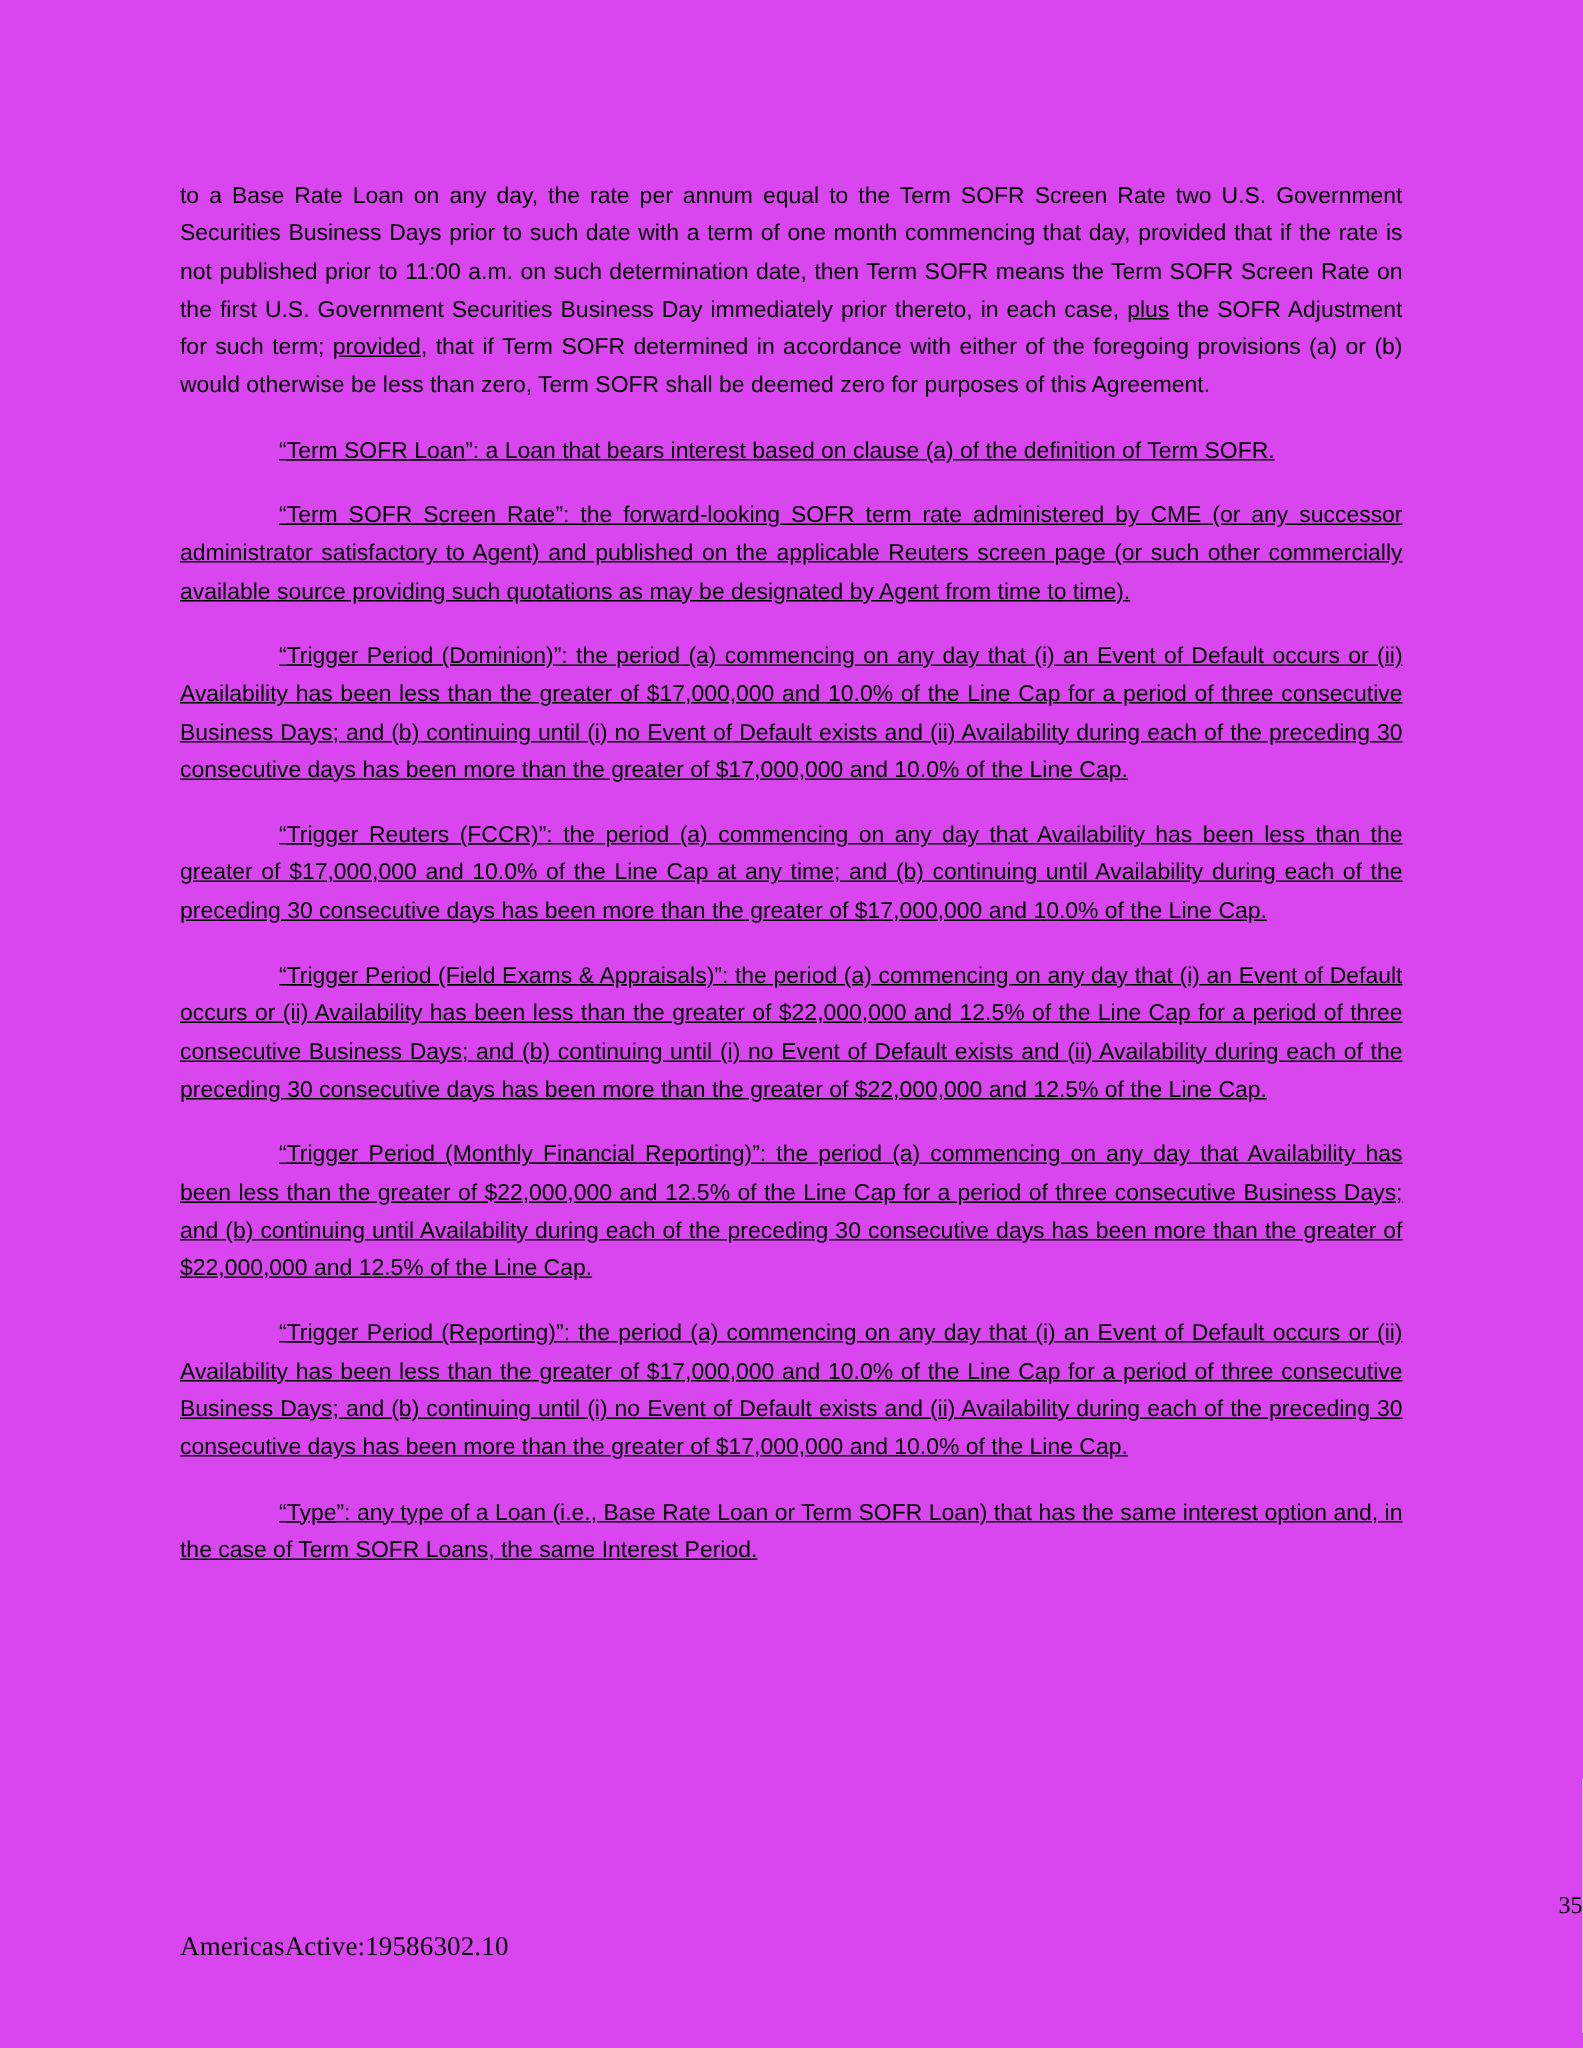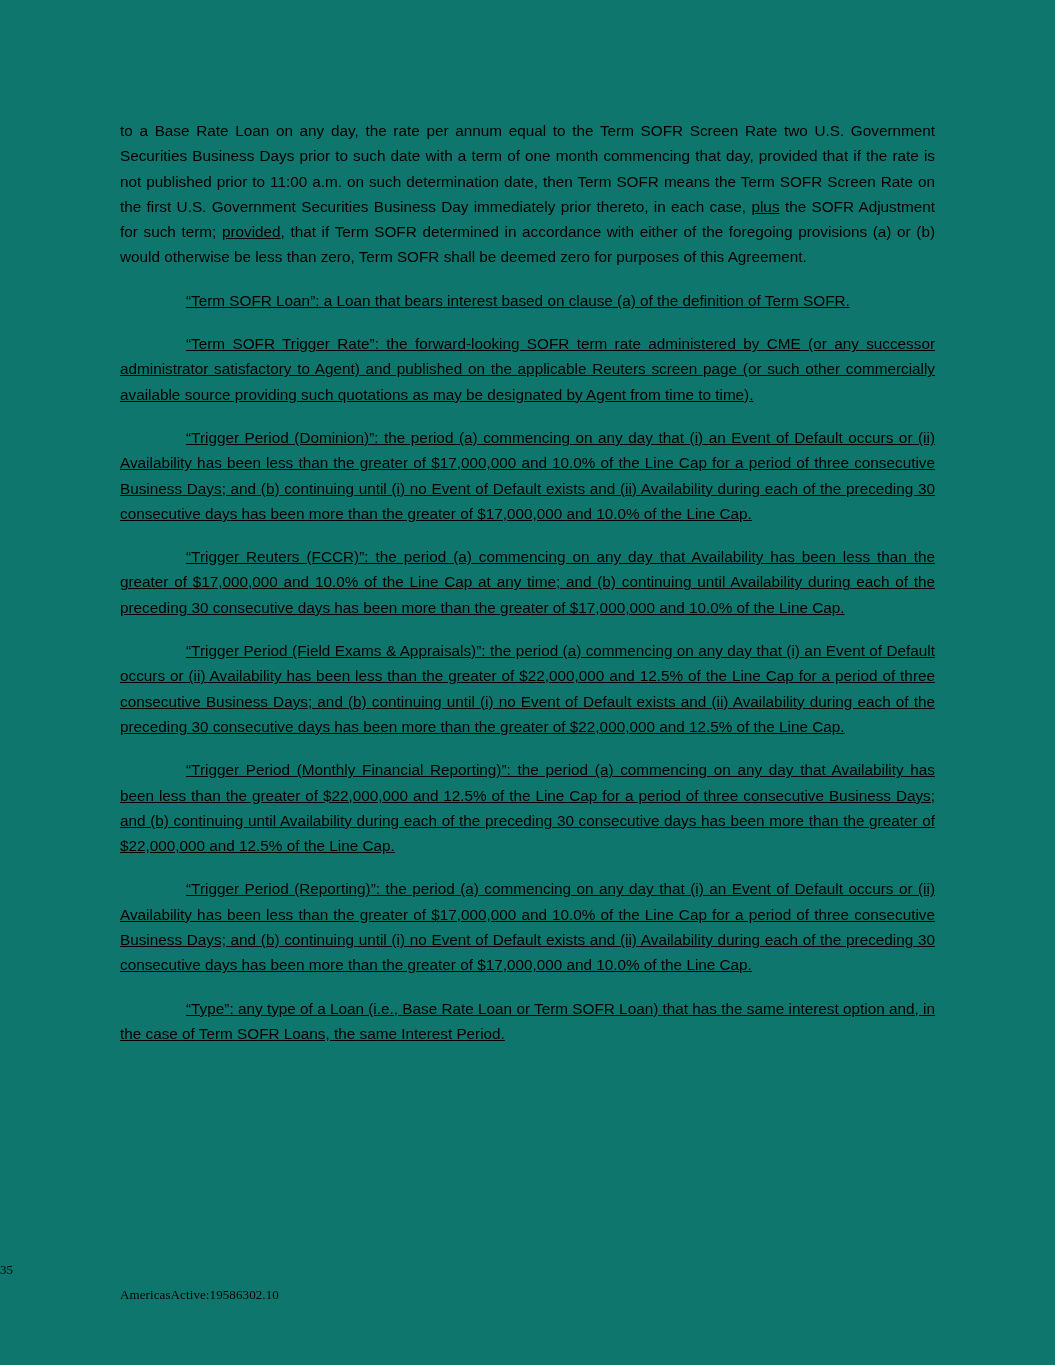--- a/index.html
+++ b/index.html
@@ -8,21 +8,21 @@
     background: #ffffff;
   }
   body {
     font-family: "Liberation Sans", sans-serif;
     color: #000000;
   }
   .page {
     position: relative;
     width: 1055px;
     height: 1365px;
-    background: #0f766e;
+    background: #d946ef;
     box-sizing: border-box;
     overflow: hidden;
   }
   .content {
     position: absolute;
     left: 120px;
     top: 118px;
     width: 815px;
   }
   p.para {
@@ -41,42 +41,42 @@
     margin-bottom: 0;
   }
   .u {
     text-decoration: underline;
   }
   .footer-page {
     position: absolute;
     left: 0;
     top: 1262px;
     width: 1055px;
-    text-align: left;
+    text-align: right;
     font-family: "Liberation Serif", serif;
-    font-size: 13px;
+    font-size: 16px;
   }
   .footer-code {
     position: absolute;
     left: 120px;
     top: 1287px;
     font-family: "Liberation Serif", serif;
-    font-size: 13px;
+    font-size: 18px;
     letter-spacing: 0.1px;
   }
 </style>
 </head>
 <body>
 
 <div class="page">
 
   <div class="content">
       <p class="para">to a Base Rate Loan on any day, the rate per annum equal to the Term SOFR Screen Rate two U.S. Government Securities Business Days prior to such date with a term of one month commencing that day, provided that if the rate is not published prior to 11:00 a.m. on such determination date, then Term SOFR means the Term SOFR Screen Rate on the first U.S. Government Securities Business Day immediately prior thereto, in each case, <span class="u">plus</span> the SOFR Adjustment for such term; <span class="u">provided</span>, that if Term SOFR determined in accordance with either of the foregoing provisions (a) or (b) would otherwise be less than zero, Term SOFR shall be deemed zero for purposes of this Agreement.</p>
       <p class="para indent">“<span class="u">Term SOFR Loan</span>”: a Loan that bears interest based on clause (a) of the definition of Term SOFR.</p>
-      <p class="para indent">“<span class="u">Term SOFR Trigger Rate</span>”: the forward-looking SOFR term rate administered by CME (or any successor administrator satisfactory to Agent) and published on the applicable Reuters screen page (or such other commercially available source providing such quotations as may be designated by Agent from time to time).</p>
+      <p class="para indent">“<span class="u">Term SOFR Screen Rate</span>”: the forward-looking SOFR term rate administered by CME (or any successor administrator satisfactory to Agent) and published on the applicable Reuters screen page (or such other commercially available source providing such quotations as may be designated by Agent from time to time).</p>
       <p class="para indent">“<span class="u">Trigger Period (Dominion)</span>”: the period (a) commencing on any day that (i) an Event of Default occurs or (ii) Availability has been less than the greater of $17,000,000 and 10.0% of the Line Cap for a period of three consecutive Business Days; and (b) continuing until (i) no Event of Default exists and (ii) Availability during each of the preceding 30 consecutive days has been more than the greater of $17,000,000 and 10.0% of the Line Cap.</p>
       <p class="para indent">“<span class="u">Trigger Reuters (FCCR)</span>”: the period (a) commencing on any day that Availability has been less than the greater of $17,000,000 and 10.0% of the Line Cap at any time; and (b) continuing until Availability during each of the preceding 30 consecutive days has been more than the greater of $17,000,000 and 10.0% of the Line Cap.</p>
       <p class="para indent">“<span class="u">Trigger Period (Field Exams &amp; Appraisals)</span>”: the period (a) commencing on any day that (i) an Event of Default occurs or (ii) Availability has been less than the greater of $22,000,000 and 12.5% of the Line Cap for a period of three consecutive Business Days; and (b) continuing until (i) no Event of Default exists and (ii) Availability during each of the preceding 30 consecutive days has been more than the greater of $22,000,000 and 12.5% of the Line Cap.</p>
       <p class="para indent">“<span class="u">Trigger Period (Monthly Financial Reporting)</span>”: the period (a) commencing on any day that Availability has been less than the greater of $22,000,000 and 12.5% of the Line Cap for a period of three consecutive Business Days; and (b) continuing until Availability during each of the preceding 30 consecutive days has been more than the greater of $22,000,000 and 12.5% of the Line Cap.</p>
       <p class="para indent">“<span class="u">Trigger Period (Reporting)</span>”: the period (a) commencing on any day that (i) an Event of Default occurs or (ii) Availability has been less than the greater of $17,000,000 and 10.0% of the Line Cap for a period of three consecutive Business Days; and (b) continuing until (i) no Event of Default exists and (ii) Availability during each of the preceding 30 consecutive days has been more than the greater of $17,000,000 and 10.0% of the Line Cap.</p>
       <p class="para indent">“<span class="u">Type</span>”:  any type of a Loan (i.e., Base Rate Loan or Term SOFR Loan) that has the same interest option and, in the case of Term SOFR Loans, the same Interest Period.</p>
     </div>
 
   <div class="footer-page">35</div>
 

